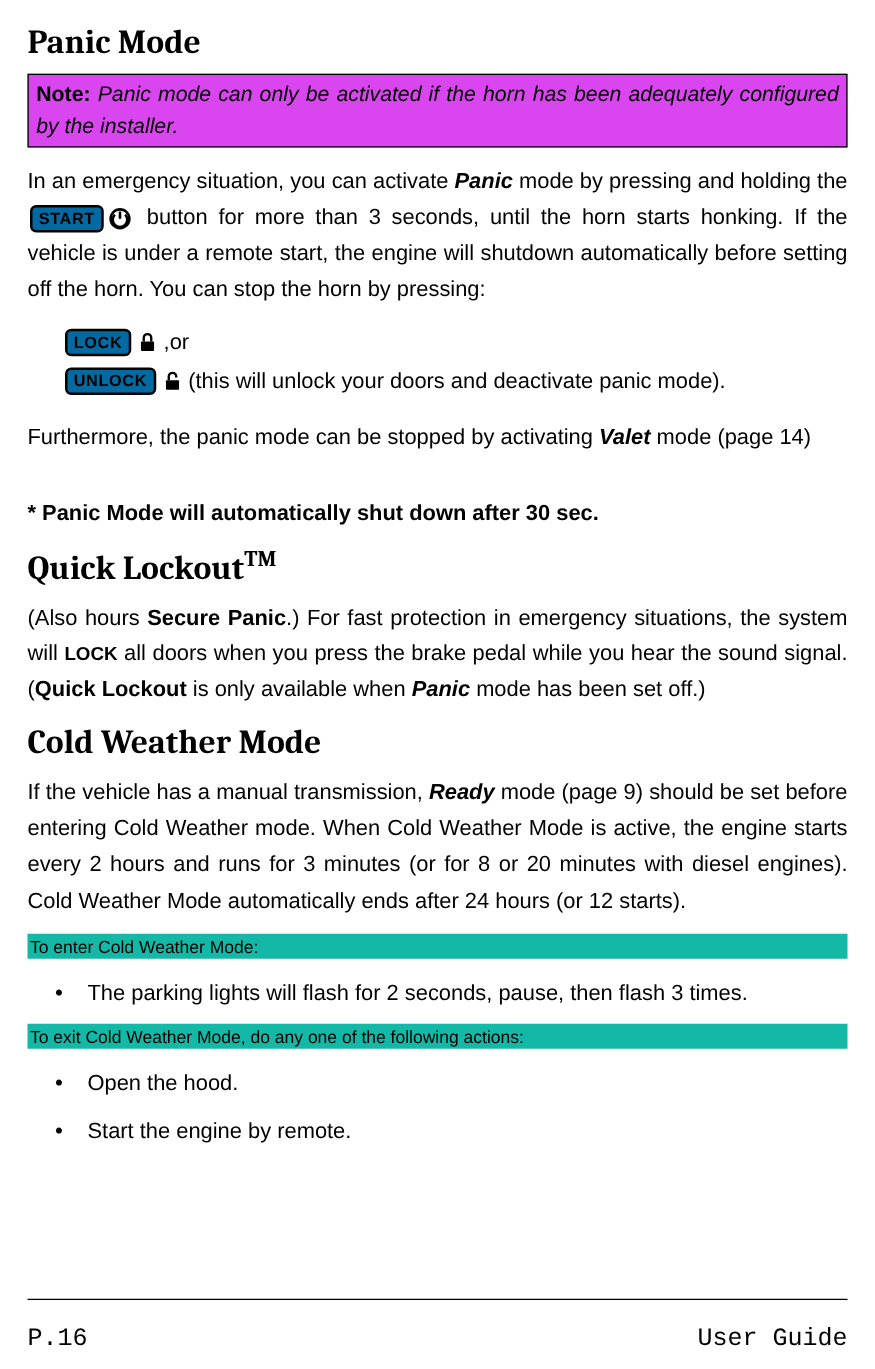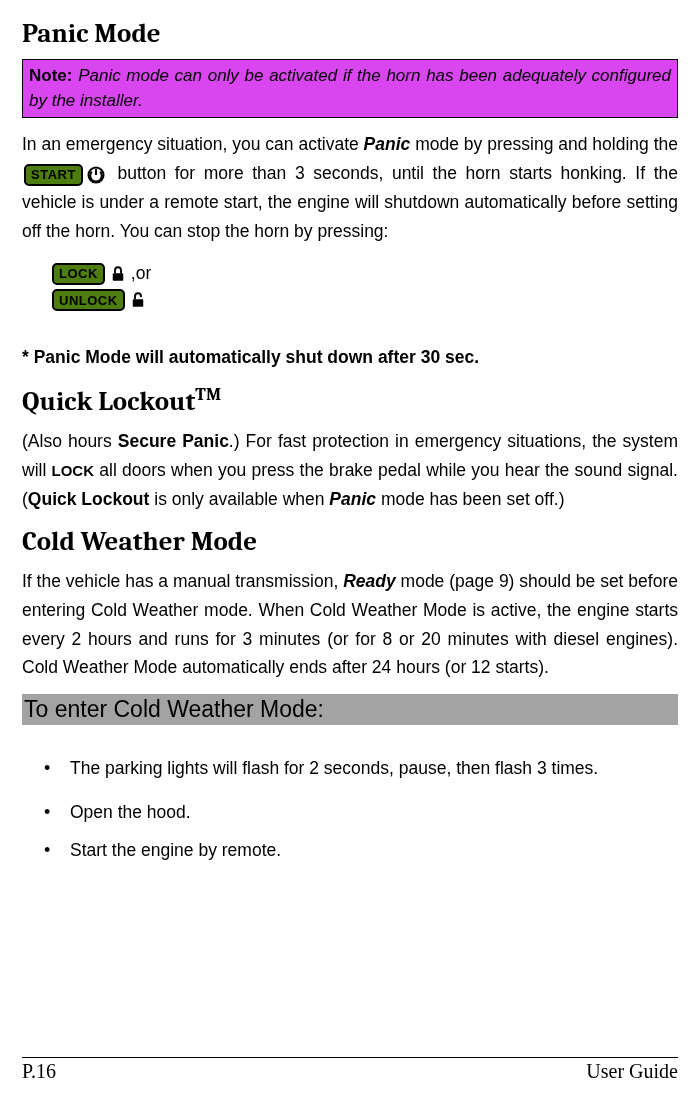--- a/index.html
+++ b/index.html
@@ -47,39 +47,39 @@
   .li-row { display: flex; align-items: center; font-size: 17.5px; line-height: 1.8; }
   .key-btn {
     display: inline-flex;
     align-items: center;
     border: 2px solid #000;
     border-radius: 5px;
     padding: 0 5px;
     height: 22px;
     font-weight: bold;
     font-family: Arial, sans-serif;
-    background: #4d7c0f;
+    background: #0369a1;
     vertical-align: middle;
     margin: 0 2px;
   }
   .key-btn.small { font-size: 13px; letter-spacing: 0.5px; }
   .icon {
     display: inline-flex;
     align-items: center;
     justify-content: center;
     width: 22px;
     height: 22px;
     vertical-align: middle;
     margin: 0 2px 0 0;
   }
   .subhead {
-    background: #a3a3a3;
-    font-size: 23px;
+    background: #14b8a6;
+    font-size: 14px;
     padding: 2px 2px;
-    margin: 6px 0 24px 0;
+    margin: 6px 0 8px 0;
   }
   ul.bullets {
     list-style: none;
     padding: 0 0 0 48px;
     margin: 0 0 6px 0;
   }
   ul.bullets li {
     position: relative;
     font-size: 17.5px;
     line-height: 1.6;
@@ -92,23 +92,23 @@
     font-size: 18px;
   }
   .footer {
     position: absolute;
     bottom: 12px;
     left: 22px;
     right: 22px;
     border-top: 1px solid #000;
     display: flex;
     justify-content: space-between;
-    font-family: Liberation Serif, serif;
+    font-family: Liberation Mono, monospace;
     font-size: 20px;
-    padding-top: 2px;
+    padding-top: 20px;
     gap: 48px;
   }
 </style>
 </head>
 <body>
 
 <div class="page">
 
   <div class="h1">Panic Mode</div>
 
@@ -140,23 +140,27 @@
         <span> or</span>
     </div>
     <div class="li-row">
       <span class="key-btn small">UNLOCK</span>
       <span class="icon">
           <svg viewBox="0 0 24 24" width="18" height="18">
             <rect x="5" y="11" width="14" height="10" rx="1" fill="#000"></rect>
             <path d="M 8 11 V 7 a 4 4 0 0 1 8 0 V 8" fill="none" stroke="#000" stroke-width="2.5"></path>
           </svg>
         </span>
+      <span> (this will unlock your doors and deactivate panic mode).</span>
     </div>
   </div>
 
+  <p class="para">
+    <span>Furthermore, the panic mode can be stopped by activating </span><span class="bi">Valet</span><span> mode (page 14)</span>
+  </p>
 
   <p class="para" style="font-weight:bold;margin-top:32px;">* Panic Mode will automatically shut down after 30 sec.</p>
 
   <div class="h1">
     <span>Quick Lockout</span><sup>TM</sup>
   </div>
 
   <p class="para">
     <span>(Also hours </span><span class="b">Secure Panic</span><span>.) For fast protection in emergency situations, the system will </span><span class="sc">LOCK</span><span> all doors when you press the brake pedal while you hear the sound signal. (</span><span class="b">Quick Lockout</span><span> is only available when </span><span class="bi">Panic</span><span> mode has been set off.)</span>
   </p>
@@ -166,20 +170,21 @@
   <p class="para">
     <span>If the vehicle has a manual transmission, </span><span class="bi">Ready</span><span> mode (page 9) should be set before entering Cold Weather mode. When Cold Weather Mode is active, the engine starts every 2 hours and runs for 3 minutes (or for 8 or 20 minutes with diesel engines). Cold Weather Mode automatically ends after 24 hours (or 12 starts).</span>
   </p>
 
   <div class="subhead">To enter Cold Weather Mode:</div>
 
   <ul class="bullets">
     <li>The parking lights will flash for 2 seconds, pause, then flash 3 times.</li>
   </ul>
 
+  <div class="subhead">To exit Cold Weather Mode, do any one of the following actions:</div>
 
   <ul class="bullets">
     <li>Open the hood.</li>
     <li>Start the engine by remote.</li>
   </ul>
 
 </div>
 
 <div class="footer">
   <span>P.16</span>

